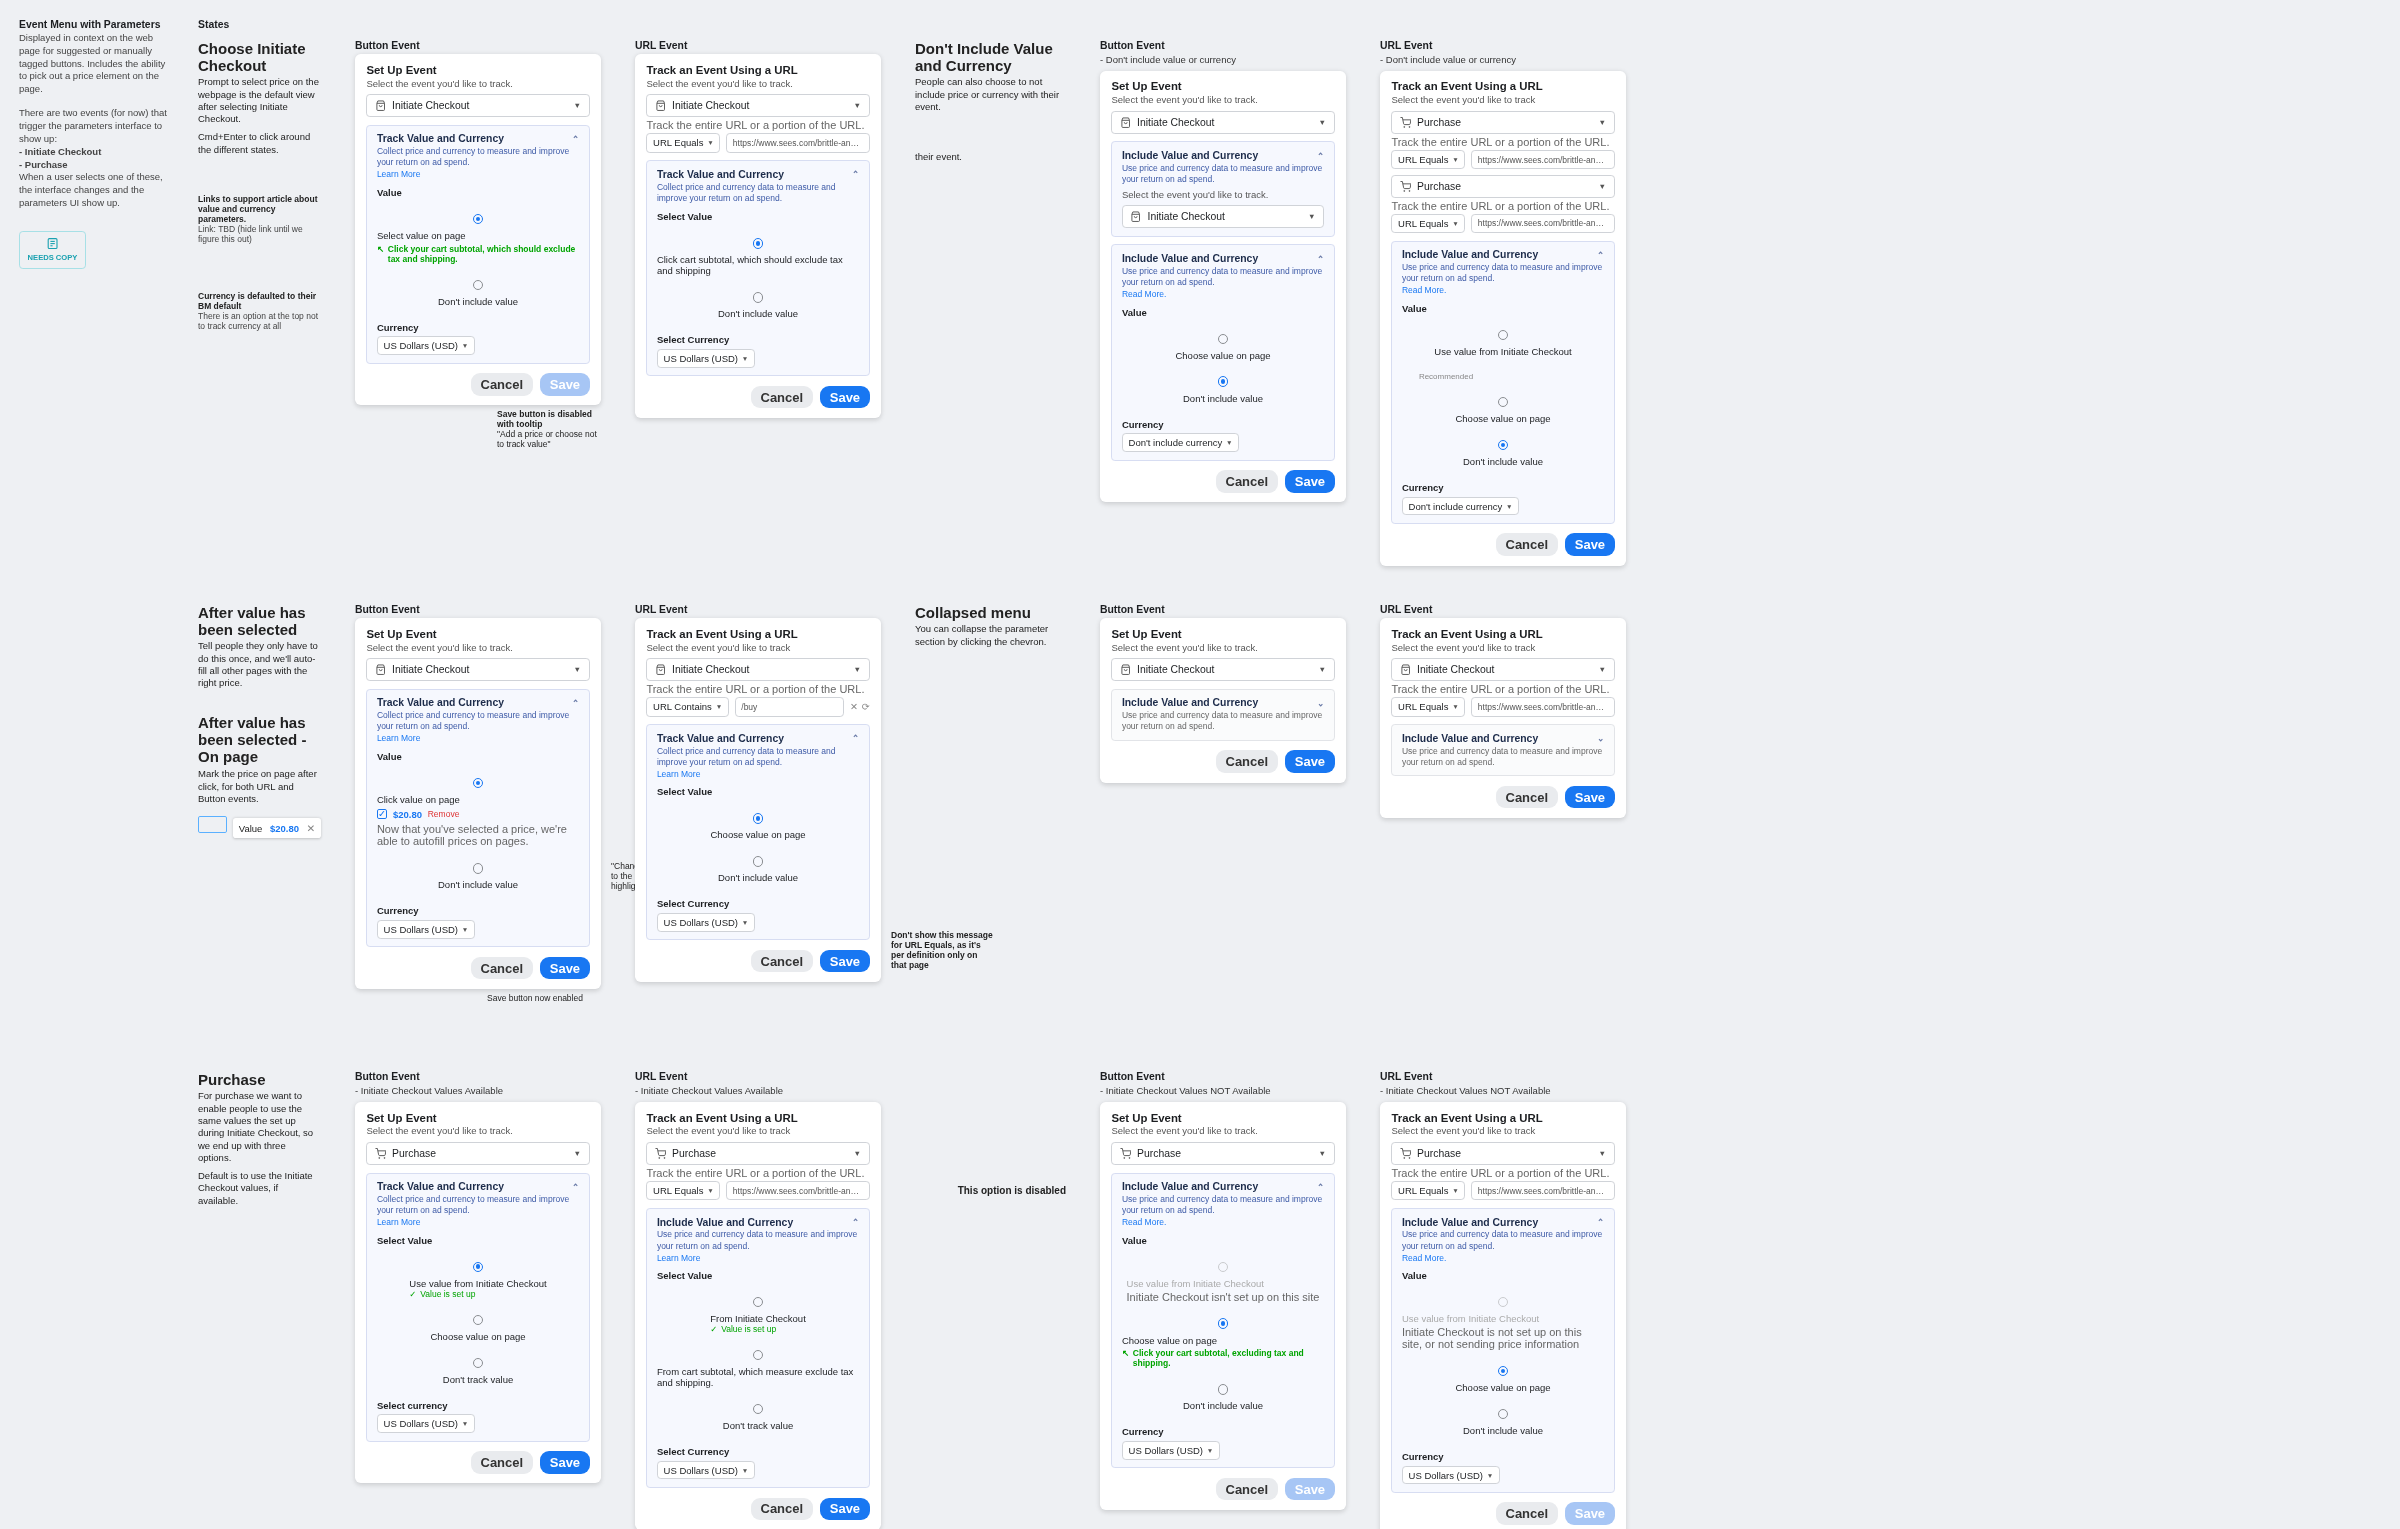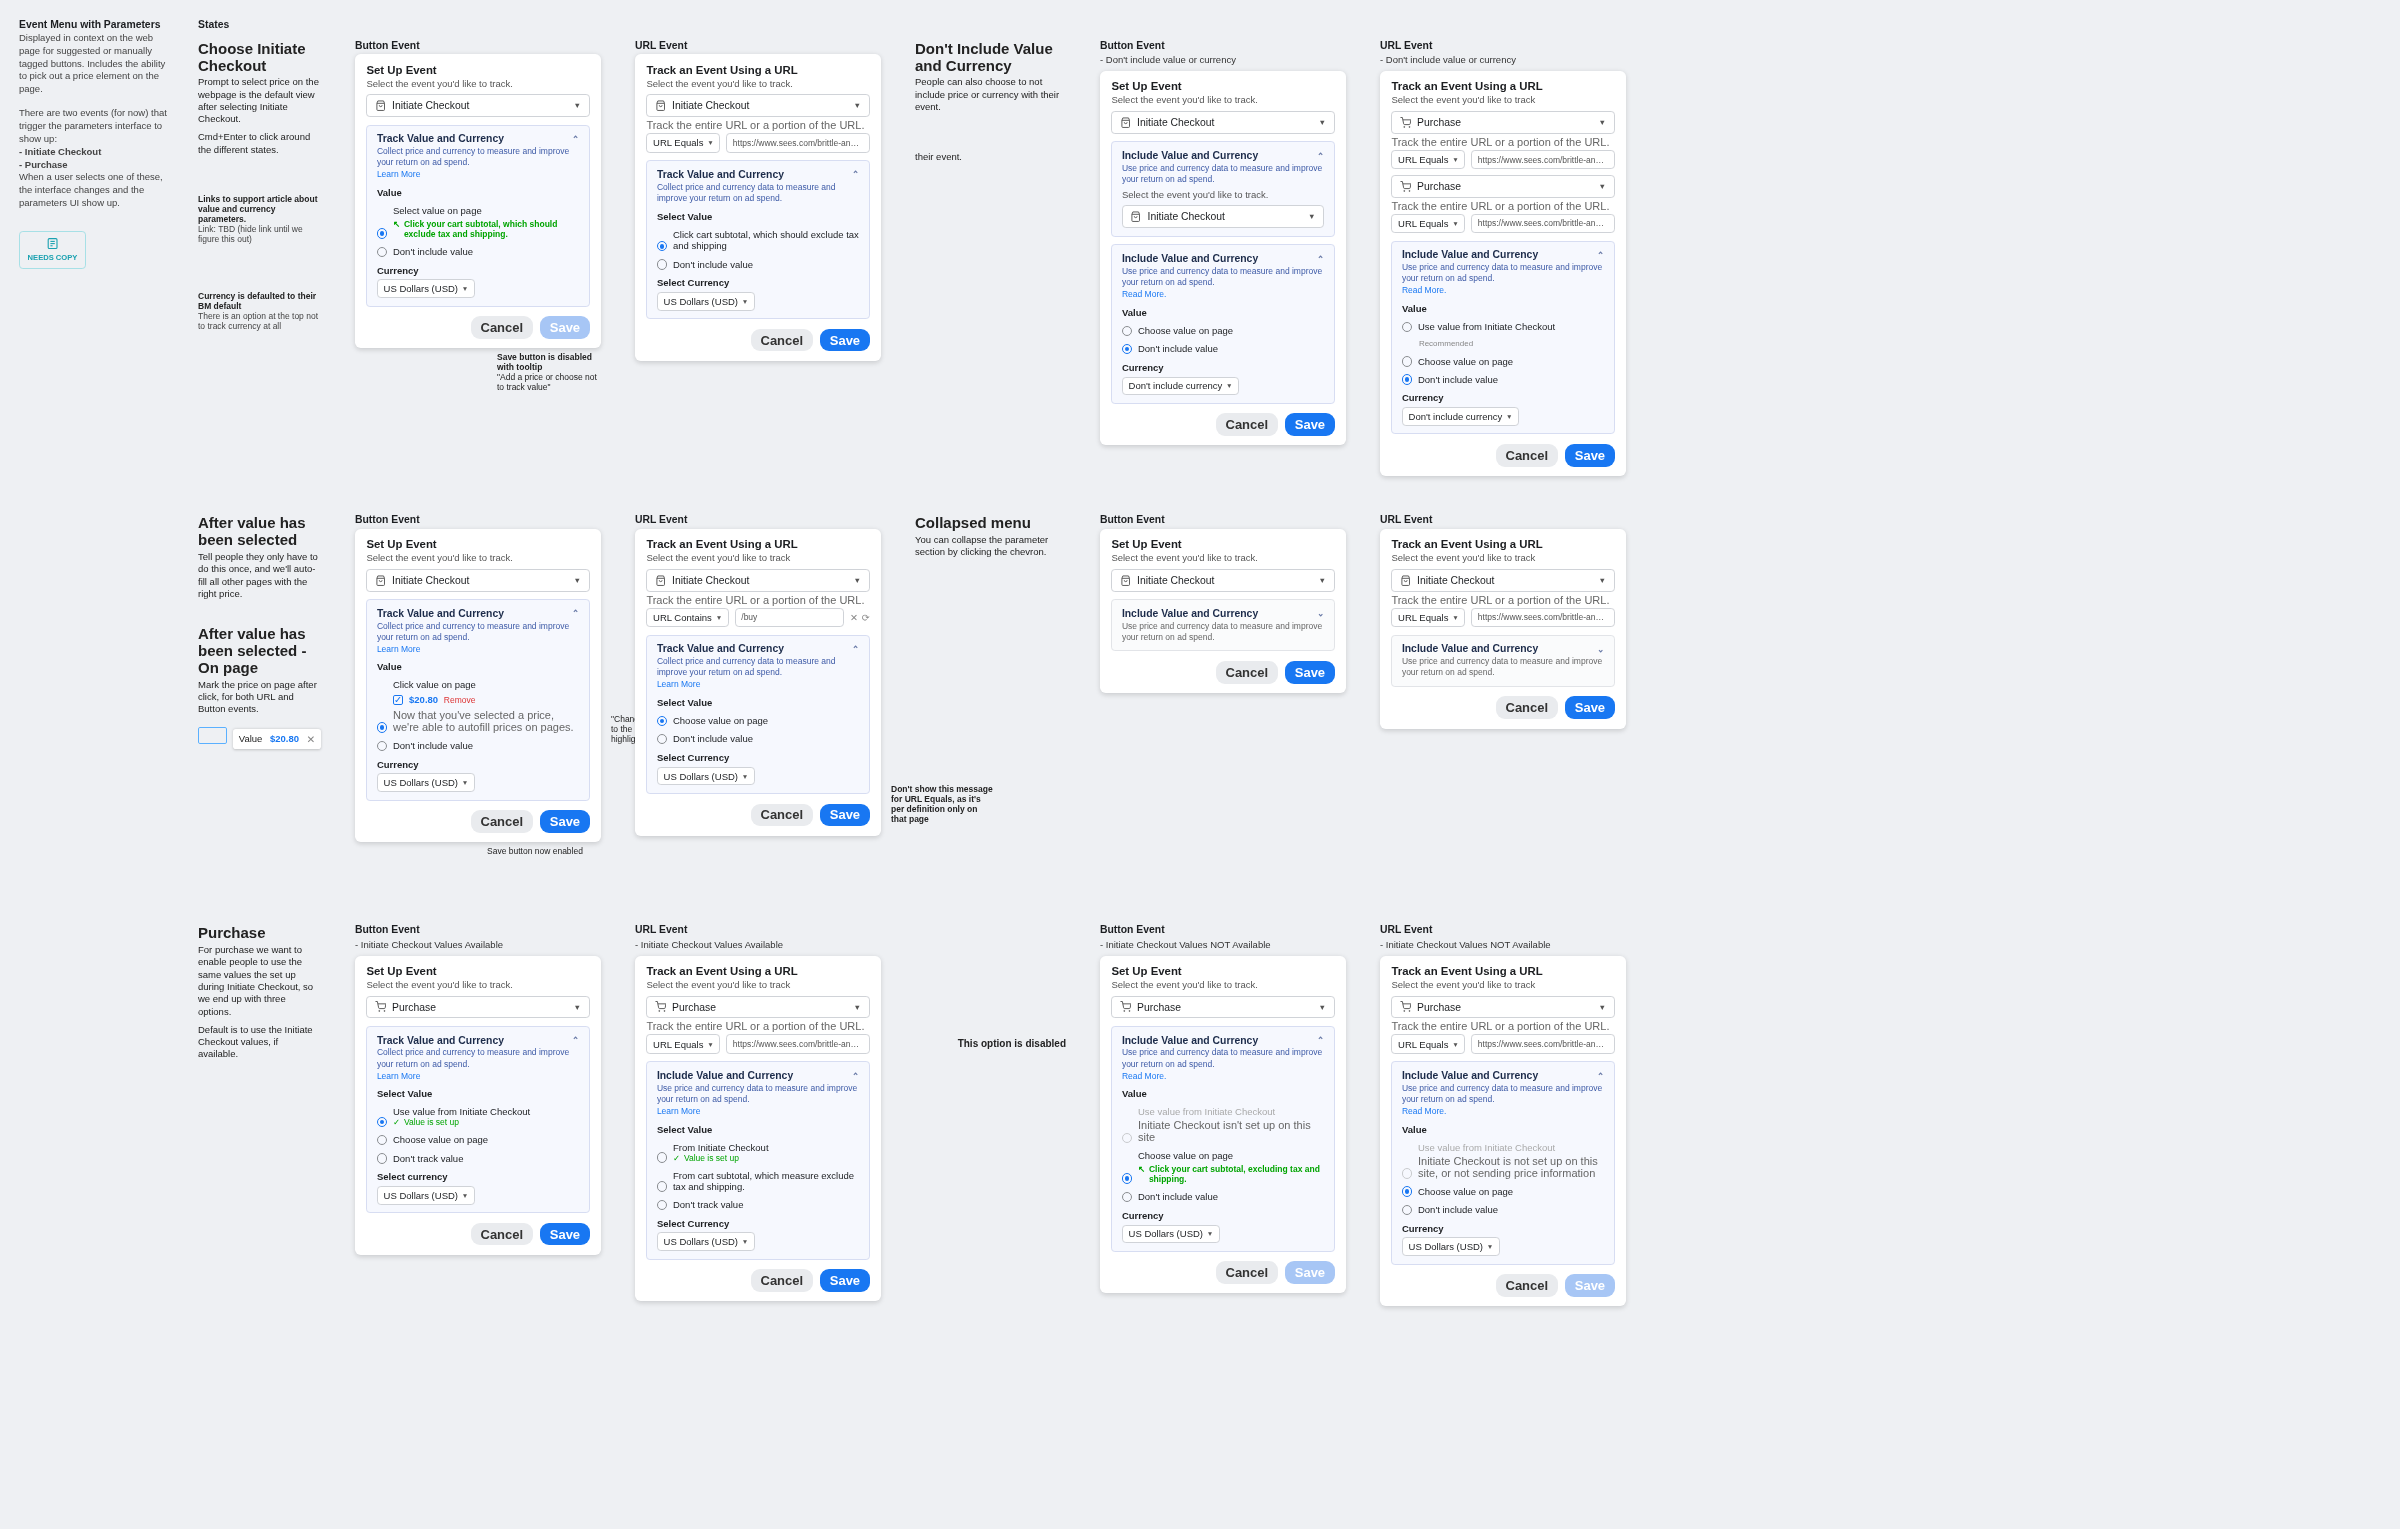--- a/index.html
+++ b/index.html
@@ -55,21 +55,21 @@
     border: 0.9px solid #d7ddf2; border-radius: 3.8px; background: #f6f8fe;
     padding: 7.6px 9.5px; margin-top: 7.6px;
   }
   .panel.plain { border-color: #e2e4e8; background: #fafbfc; }
   .panel-title { font-size: 10.4px; font-weight: 700; color: #1c2b4a; display: flex; justify-content: space-between; align-items: center; }
   .panel-title .chev-up { font-size: 8.5px; color: #6a7ba8; }
   .panel-desc { font-size: 8.5px; color: #3d5aa6; line-height: 1.3; margin-top: 1.9px; }
   .panel-desc.gray { color: #666; }
   a.lm { color: #1877f2; font-size: 8.5px; text-decoration: none; }
   .sec-label { font-size: 9.5px; font-weight: 700; margin: 7.6px 0 3.8px 0; }
-  .radio-row { display: flex; align-items: flex-end; gap: 5.7px; font-size: 9.5px; margin: 7px 0; }
+  .radio-row { display: flex; align-items: center; gap: 5.7px; font-size: 9.5px; margin: 15px 0; flex-direction: column; }
   .radio { width: 10.4px; height: 10.4px; border: 1.4px solid #8a8d91; border-radius: 50%; flex-shrink: 0; margin-top: 0.9px; position: relative; }
   .radio.sel { border-color: #1877f2; }
   .radio.sel::after { content:""; position:absolute; inset:1.9px; background:#1877f2; border-radius:50%; }
   .radio.dis { border-color: #c9cbce; }
   .green-hint { color: #00a400; font-weight: 600; font-size: 8.5px; display:flex; gap:3.8px; align-items:flex-start; margin-top:2.8px; }
   .green-hint .arrow { color:#00a400; }
 
   .value-pill { display:inline-flex; align-items:center; gap:5.7px; margin-top:3.8px; }
   .check { width: 10.4px; height: 10.4px; border: 1.4px solid #1877f2; border-radius: 1.9px; position:relative; }
   .check::after { content:"✓"; position:absolute; top:-1.9px; left:0; font-size:9.5px; color:#1877f2; }

